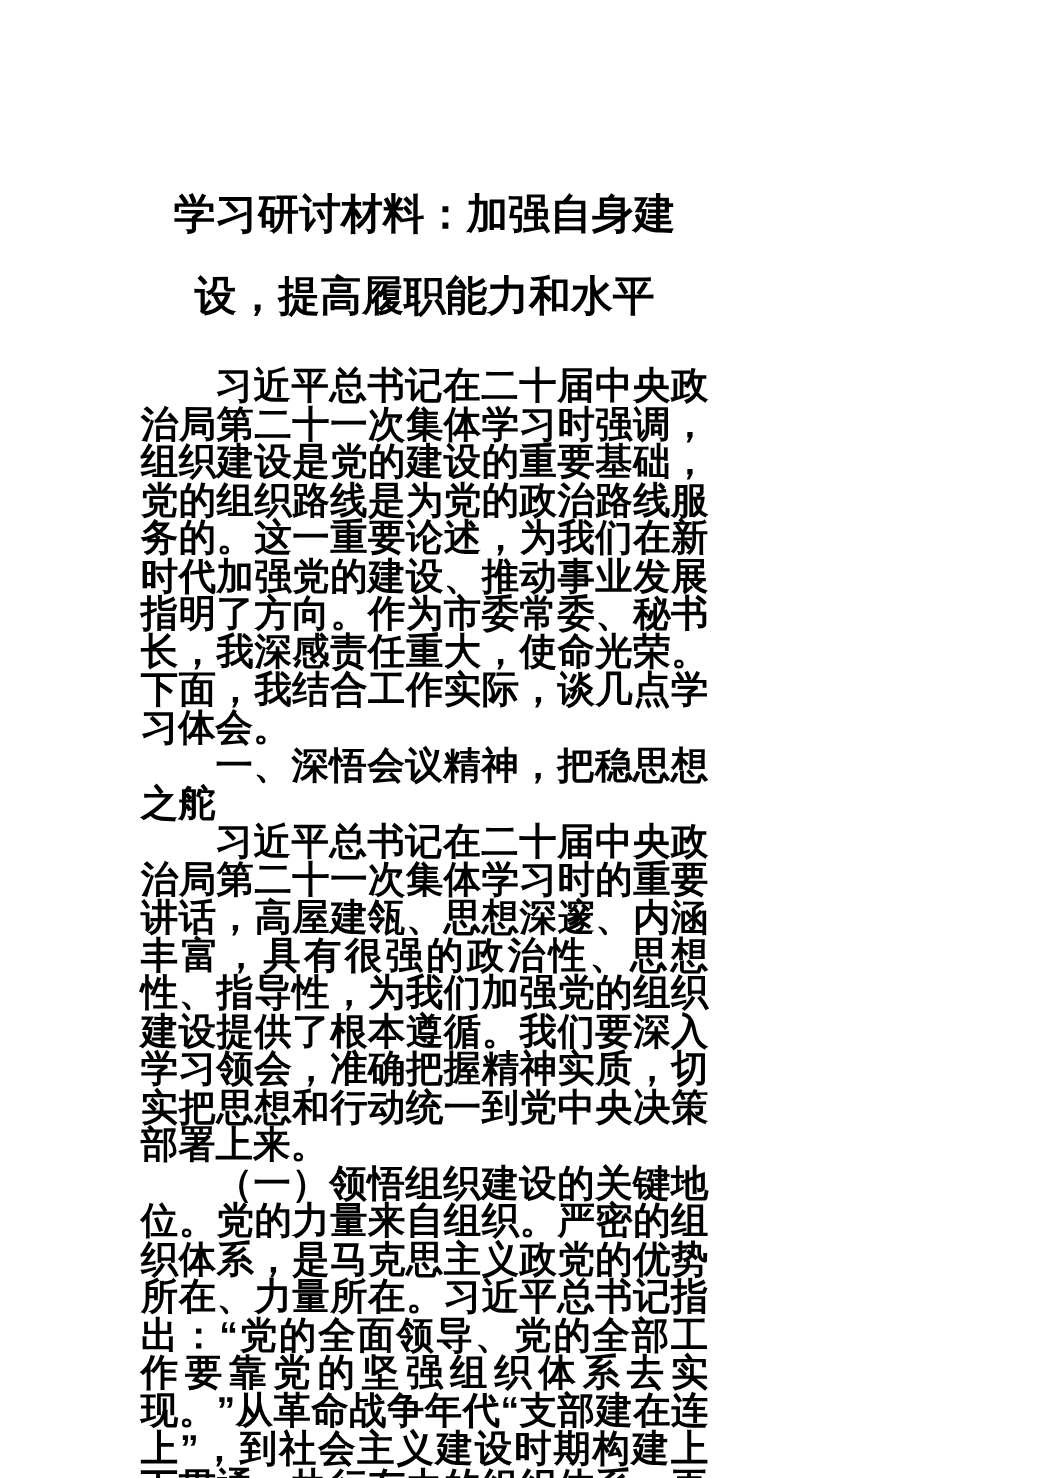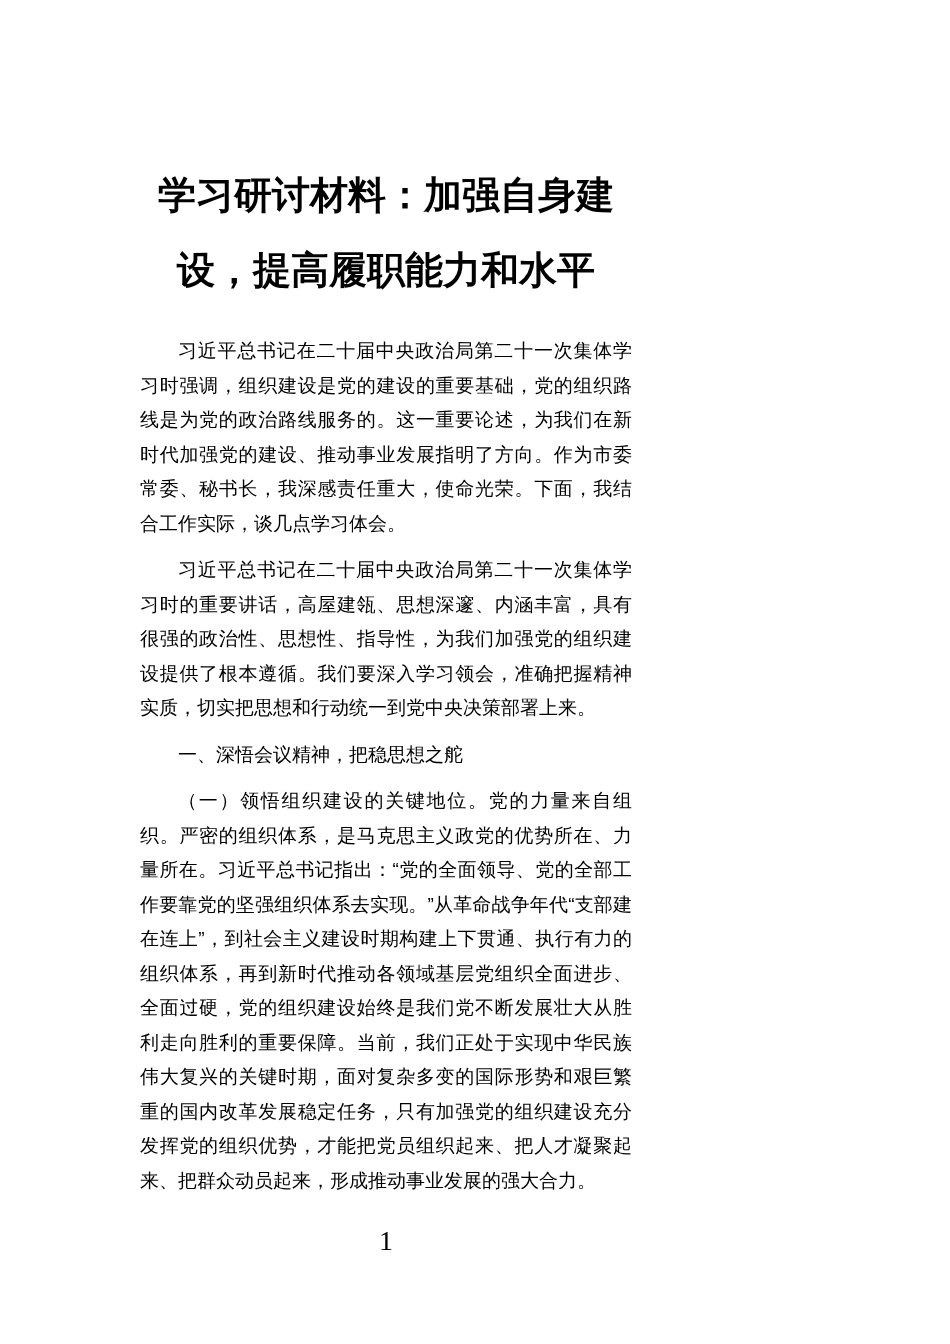--- a/index.html
+++ b/index.html
@@ -23,46 +23,46 @@
   }
   .doc-title {
     margin: 0 0 26px 0;
     font-size: 38px;
     font-weight: bold;
     line-height: 75px;
     text-align: center;
     letter-spacing: 0;
   }
   .doc-body p {
-    margin: 12px;
+    margin: 0;
     padding: 0;
-    font-size: 19px;
+    font-size: 34px;
     line-height: 34.5px;
     text-align: justify;
     text-justify: inter-character;
     text-indent: 2em;
     word-break: break-all;
-    font-weight: normal;
+    font-weight: bold;
   }
   .page-number {
     margin-top: 26px;
     text-align: center;
     font-family: "Liberation Serif", serif;
     font-size: 28px;
     line-height: 34px;
     color: #000000;
   }
 </style>
 </head>
 <body>
 
 <div class="page">
   <h1 class="doc-title">学习研讨材料：加强自身建设，提高履职能力和水平</h1>
 
   <div class="doc-body">
       <p>习近平总书记在二十届中央政治局第二十一次集体学习时强调，组织建设是党的建设的重要基础，党的组织路线是为党的政治路线服务的。这一重要论述，为我们在新时代加强党的建设、推动事业发展指明了方向。作为市委常委、秘书长，我深感责任重大，使命光荣。下面，我结合工作实际，谈几点学习体会。</p>
+      <p>一、深悟会议精神，把稳思想之舵</p>
       <p>习近平总书记在二十届中央政治局第二十一次集体学习时的重要讲话，高屋建瓴、思想深邃、内涵丰富，具有很强的政治性、思想性、指导性，为我们加强党的组织建设提供了根本遵循。我们要深入学习领会，准确把握精神实质，切实把思想和行动统一到党中央决策部署上来。</p>
-      <p>一、深悟会议精神，把稳思想之舵</p>
       <p>（一）领悟组织建设的关键地位。党的力量来自组织。严密的组织体系，是马克思主义政党的优势所在、力量所在。习近平总书记指出：“党的全面领导、党的全部工作要靠党的坚强组织体系去实现。”从革命战争年代“支部建在连上”，到社会主义建设时期构建上下贯通、执行有力的组织体系，再到新时代推动各领域基层党组织全面进步、全面过硬，党的组织建设始终是我们党不断发展壮大从胜利走向胜利的重要保障。当前，我们正处于实现中华民族伟大复兴的关键时期，面对复杂多变的国际形势和艰巨繁重的国内改革发展稳定任务，只有加强党的组织建设充分发挥党的组织优势，才能把党员组织起来、把人才凝聚起来、把群众动员起来，形成推动事业发展的强大合力。</p>
     </div>
 
   <div class="page-number">1</div>
 </div>
 
 </body></html>

